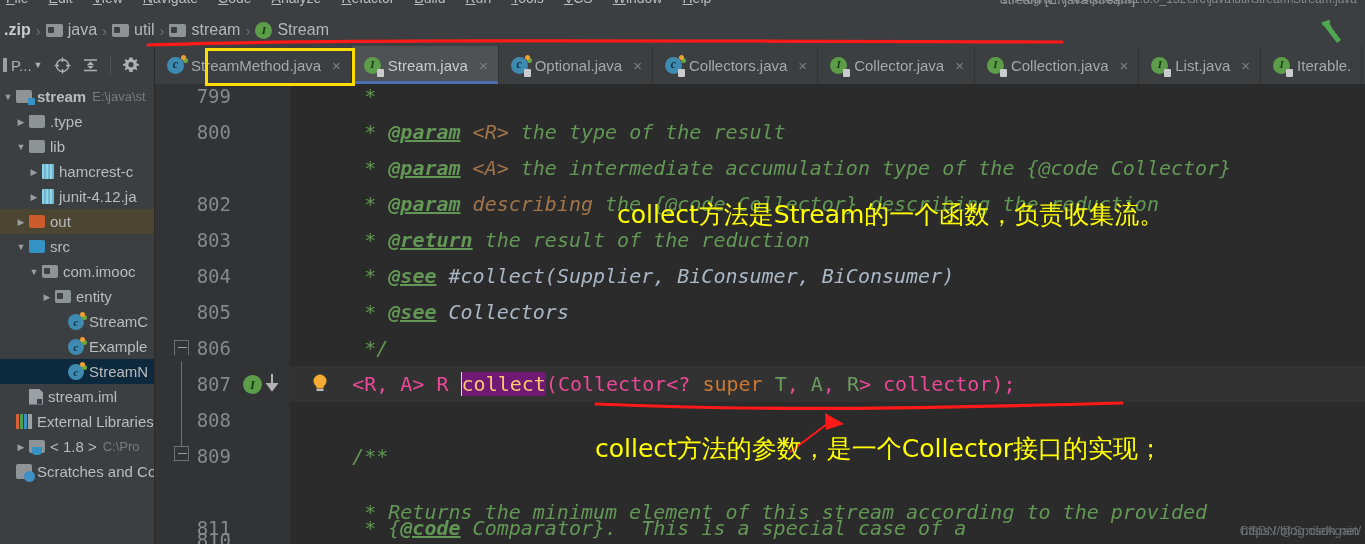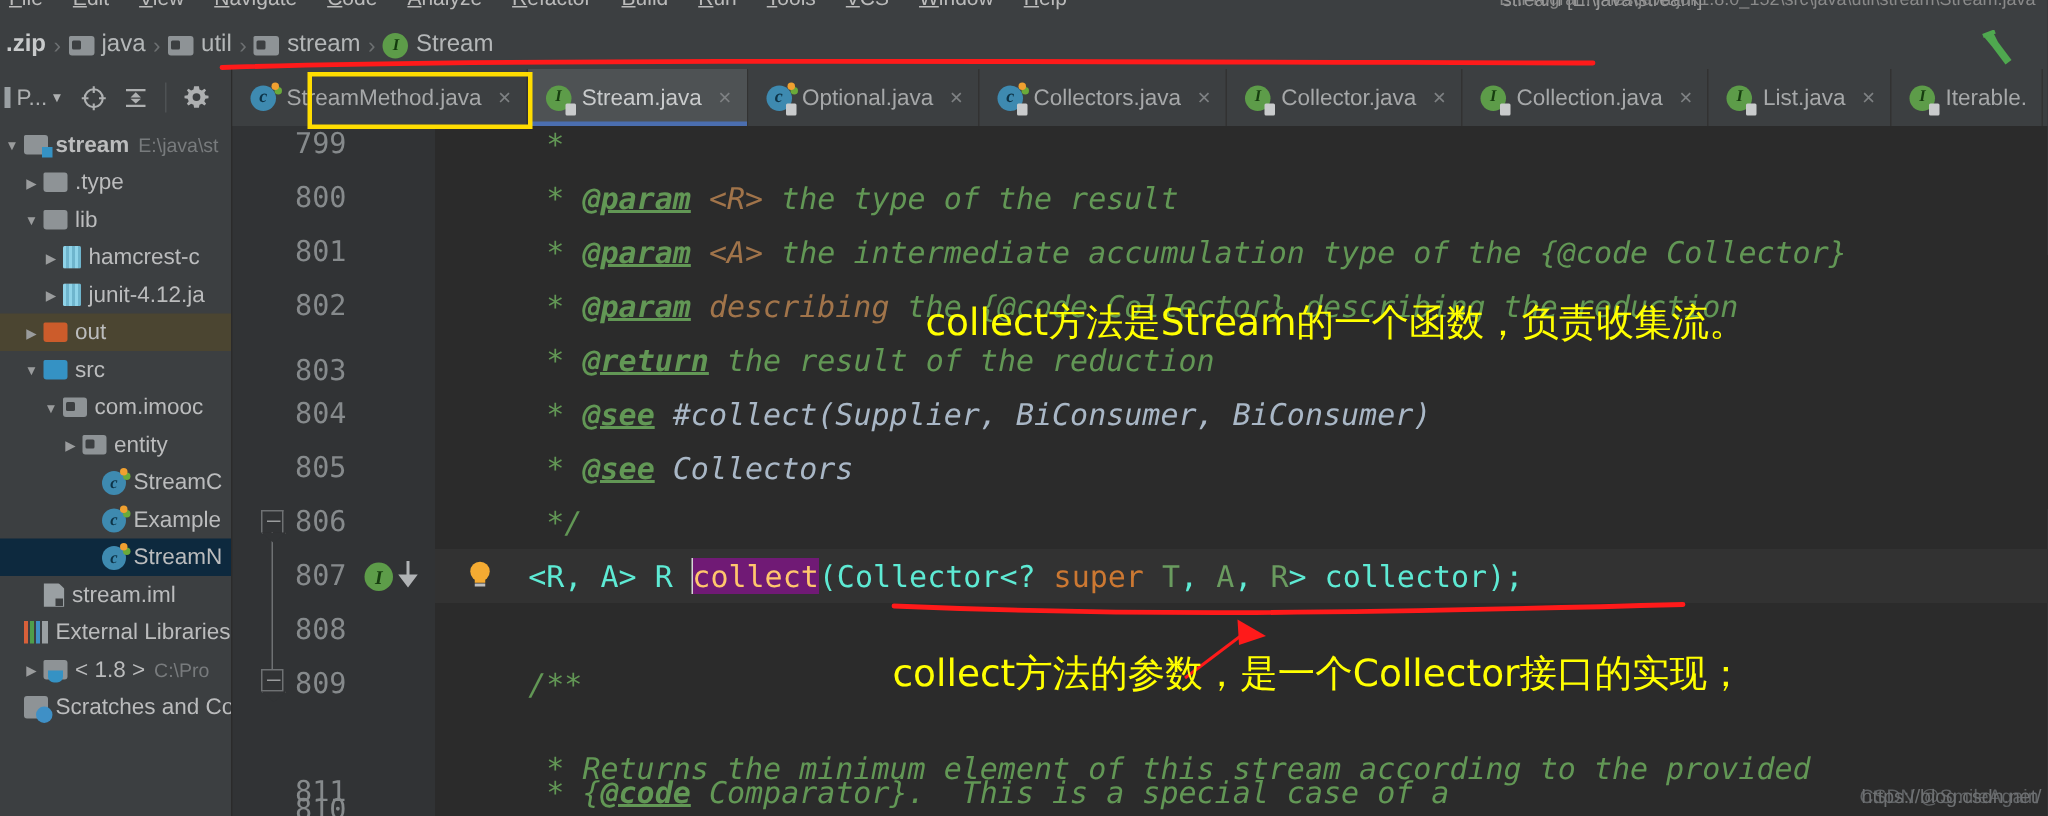--- a/index.html
+++ b/index.html
@@ -193,21 +193,21 @@
     white-space: pre; display: flex; align-items: center; padding-left: 14px;
   }
   .codeline.hlrow { background: #323232; }
   .jd { color: #629755; font-style: italic; }
   .jd-tag { color: #629755; font-weight: bold; font-style: italic; text-decoration: underline; }
   .jd-param { color: #a1744a; font-style: italic; }
   .jd-link { color: #a9b7c6; font-style: italic; }
   .kw { color: #cc7832; }
   .gen { color: #6a9b5f; }
   .mname { color: #ffc66d; background: #701a75; }
-  .plain { color: #5eead4; }
+  .plain { color: #ec4899; }
   .caret { display:inline-block; width:2px; height:24px; background:#d6d6d6; vertical-align:middle; margin-right:-1px;}
 
   .fold-spine { position: absolute; left: 26px; width: 1px; background: #6e7173; }
   .fold-box {
     position: absolute; left: 19px; width: 15px; height: 15px;
     border: 1px solid #6e7173; background: #313335;
   }
   .fold-box.top { border-bottom: none; }
   .fold-box::after {
     content:''; position:absolute; left:3px; top:6px; width:9px; height:1px; background:#9a9c9d;
@@ -499,27 +499,24 @@
     </div>
 
   <div class="editor">
     <div class="gutter" id="gutter">
         <div class="gutter-line" style="top: -6px;">
           <span class="lnum">799</span>
         </div>
         <div class="gutter-line" style="top: 30px;">
           <span class="lnum">800</span>
         </div>
-        <div class="gutter-line" style="top: 66px;">
-          <span class="lnum">801</span>
-        </div>
         <div class="gutter-line" style="top: 102px;">
           <span class="lnum">802</span>
         </div>
-        <div class="gutter-line" style="top: 138px; align-items: flex-end;">
+        <div class="gutter-line" style="top: 138px;">
           <span class="lnum">803</span>
         </div>
         <div class="gutter-line" style="top: 174px;">
           <span class="lnum">804</span>
         </div>
         <div class="gutter-line" style="top: 210px;">
           <span class="lnum">805</span>
         </div>
         <div class="gutter-line" style="top: 246px;">
           <span class="lnum">806</span>

